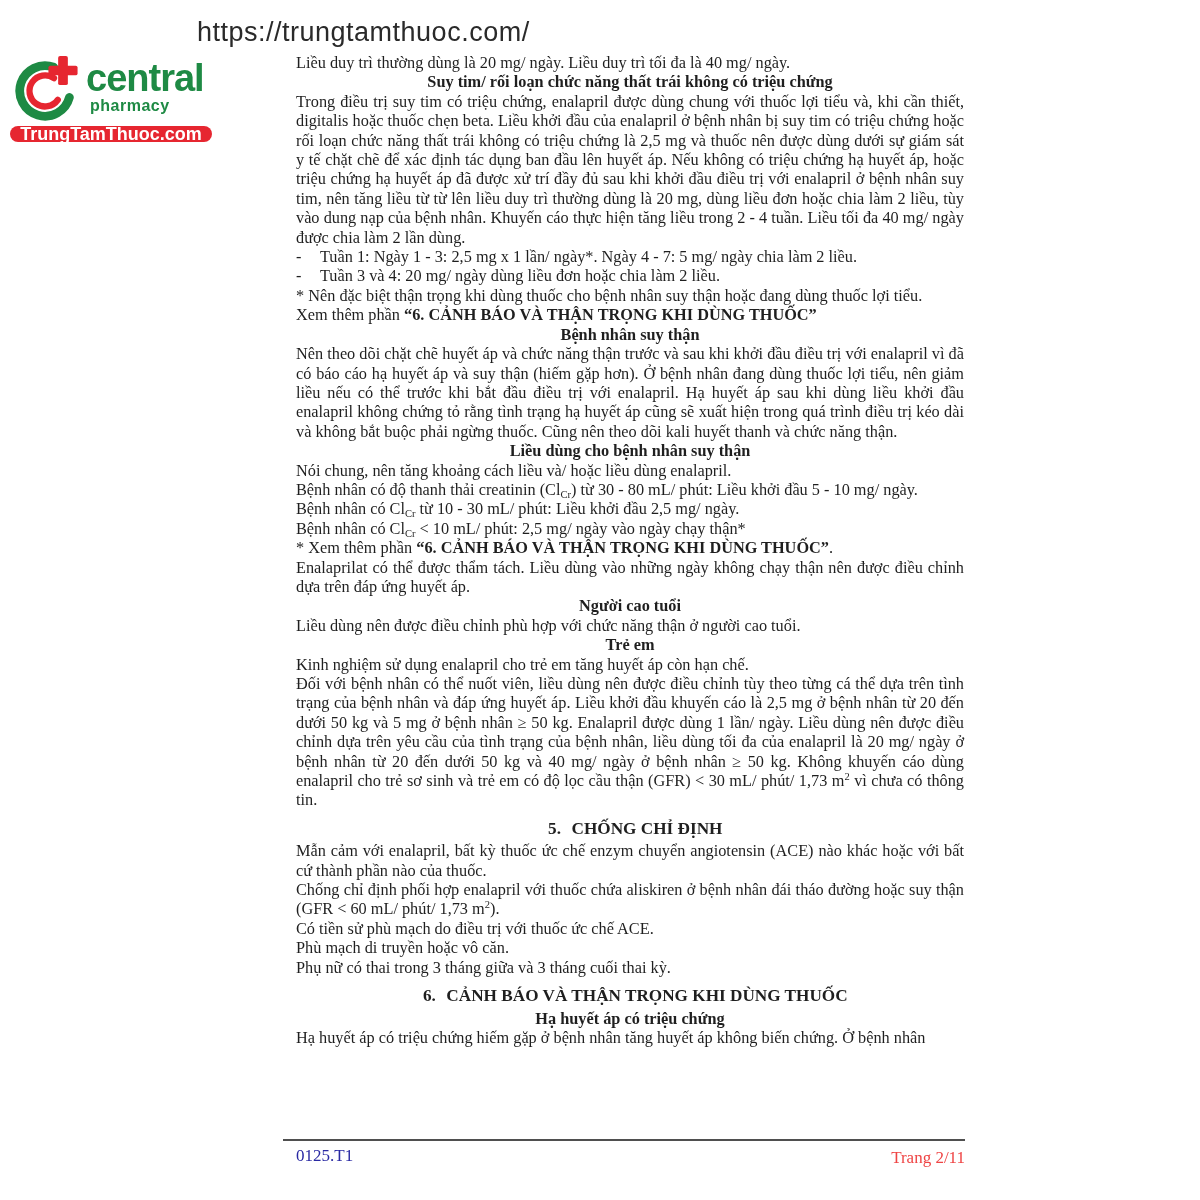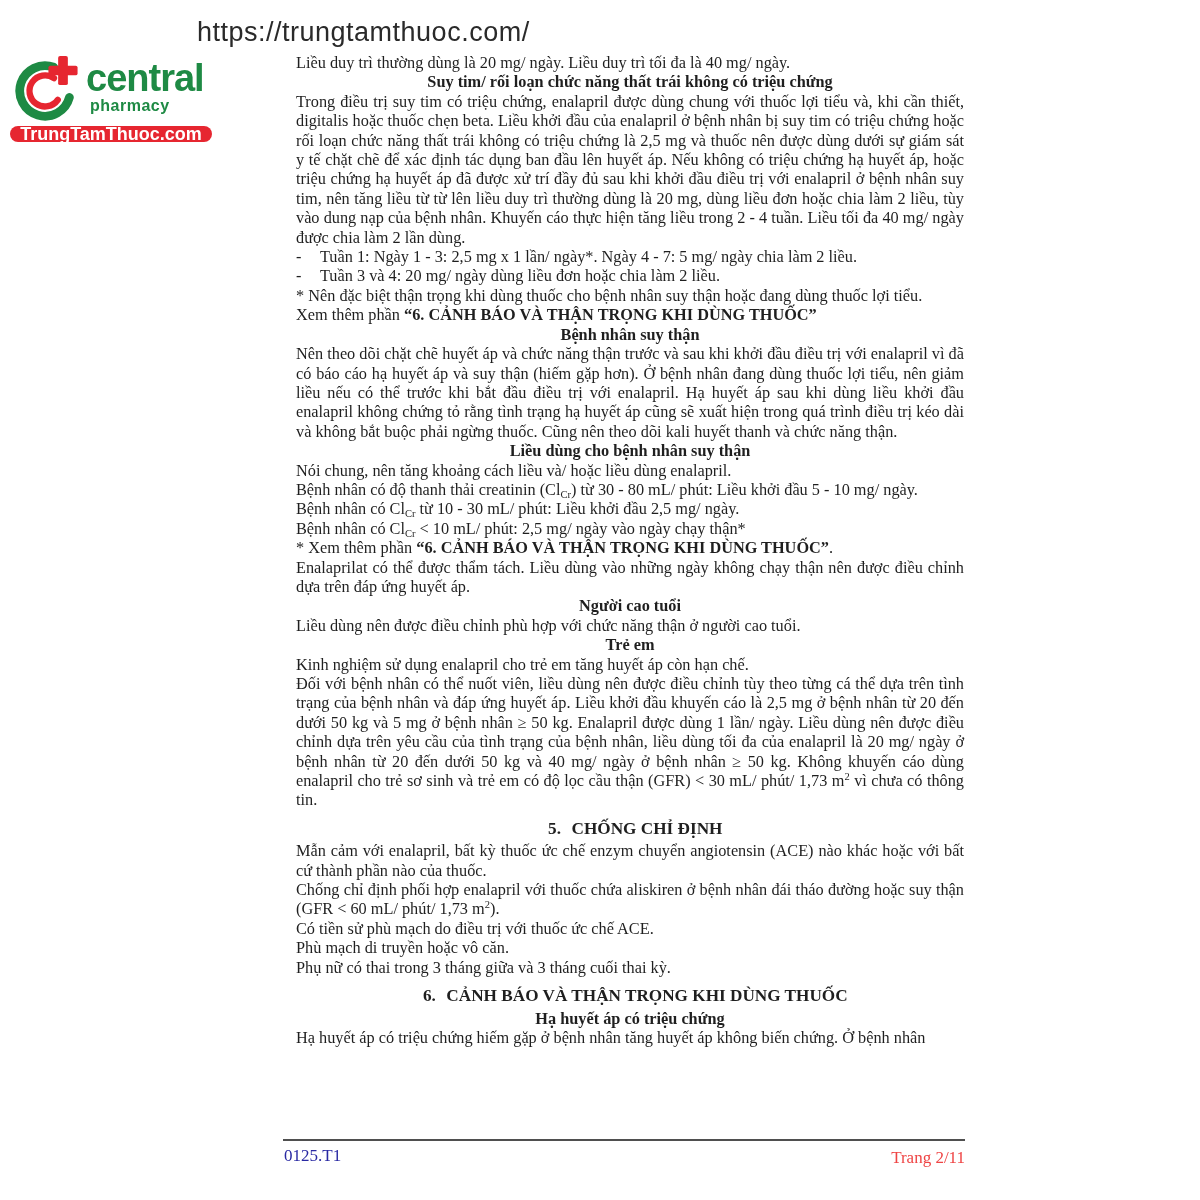--- a/index.html
+++ b/index.html
@@ -44,21 +44,21 @@
   .blk.sec .num{display:inline-block;width:34px;}
   .blk sub{font-size:10.5px;line-height:0;vertical-align:-3px;}
   .blk sup{font-size:10.5px;line-height:0;vertical-align:6px;}
   .blk .b{font-weight:700;}
   
   .footer-rule{
     position:absolute;left:283px;top:1139px;width:682px;height:0;
     border-top:2px solid #4f4f4f;
   }
   .footer-code{
-    position:absolute;left:284px;top:1146px;font-size:17px;color:#2929a3;
+    position:absolute;left:296px;top:1146px;font-size:17px;color:#2929a3;
   }
   .footer-page{
     position:absolute;left:283px;top:1148px;width:682px;text-align:right;
     font-size:17px;color:#ef4444;
   }
 </style>
 </head>
 <body>
 
 <div class="page-url">https://trungtamthuoc.com/</div>

